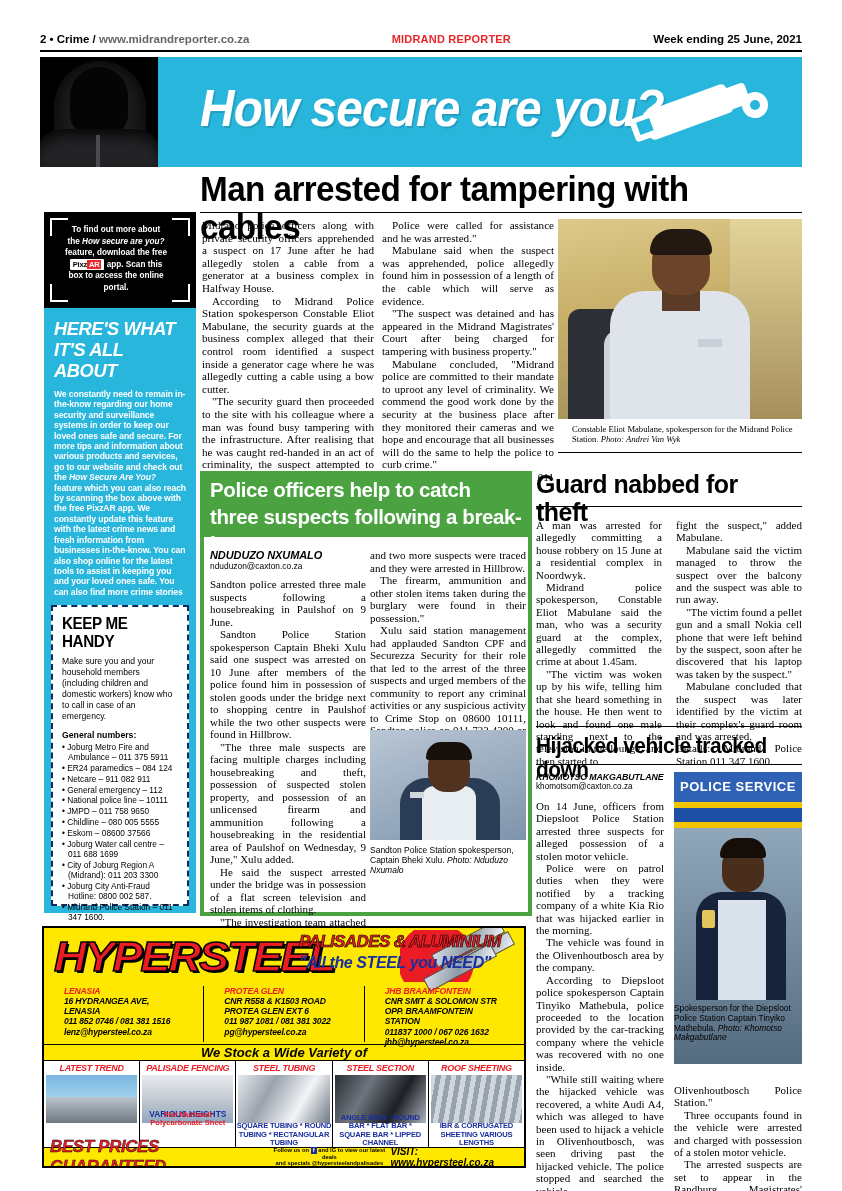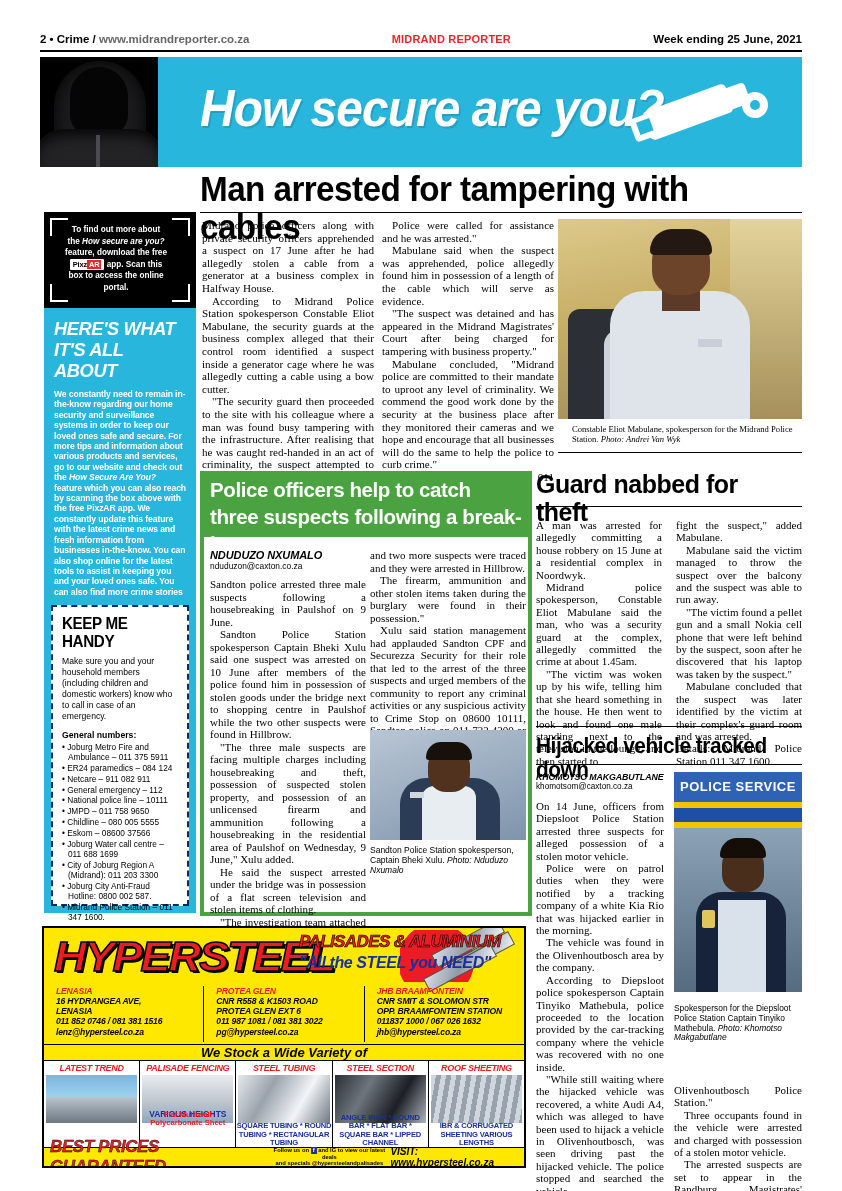--- a/index.html
+++ b/index.html
@@ -250,21 +250,21 @@
   }
   .a4-byline .nm { font-size: 8.8px; font-weight: bold; font-style: italic; letter-spacing: -.1px; }
   .a4-byline .em { font-size: 8.2px; }
   .a4-col { position: absolute; width: 128px; font-size: 11px; line-height: 12.4px; text-align: justify; }
   .a4-col p { margin: 0; text-indent: 10px; }
   .a4-col p.noindent { text-indent: 0; }
   .a4-c1 { left: 536px; top: 800px; }
   .a4-c2 { left: 674px; top: 1084px; }
 
   .photo3 {
-    position: absolute; left: 674px; top: 772px; width: 128px; height: 220px;
+    position: absolute; left: 674px; top: 772px; width: 128px; height: 292px;
     background: linear-gradient(180deg,#9fb6c9 0%, #546b80 100%);
     overflow: hidden;
   }
   .p3-sign {
     position: absolute; left: 0; top: 0; width: 128px; height: 30px;
     background: #2f62b5;
     color: #fff; font-family: "Liberation Sans", sans-serif; font-weight: bold;
     font-size: 13px; line-height: 30px; text-align: center; letter-spacing: .5px;
   }
   .p3-yellow1 { position: absolute; left: 0; top: 30px; width: 128px; height: 6px; background: #f2c400; }
@@ -314,21 +314,21 @@
   }
   .ad-art .bar1, .ad-art .bar2, .ad-art .bar3 {
     position: absolute; background: linear-gradient(135deg,#d8dde4,#8e99a6,#eef1f5);
     border: 1px solid #555; transform: rotate(-28deg);
   }
   .ad-art .bar1 { left: 30px; top: 6px; width: 74px; height: 13px; }
   .ad-art .bar2 { left: 40px; top: 18px; width: 74px; height: 13px; }
   .ad-art .bar3 { left: 22px; top: 30px; width: 74px; height: 13px; }
 
   .ad-branches { position: absolute; left: 0; top: 58px; width: 100%; height: 56px; display: flex; }
-  .ad-branch { flex: 1; padding: 0 12px; border-right: 1.5px solid #000; box-sizing: border-box; }
+  .ad-branch { flex: 1; padding: 0 20px; border-right: 1.5px solid #000; box-sizing: border-box; }
   .ad-branch:last-child { border-right: none; }
   .ad-branch .b-name { font-size: 8.6px; font-weight: bold; font-style: italic; color: #ec1c24; letter-spacing: -.2px; }
   .ad-branch .b-line { font-size: 8.6px; font-weight: bold; font-style: italic; color: #000; line-height: 10.2px; letter-spacing: -.2px; }
 
   .ad-stock {
     position: absolute; left: 0; top: 116px; width: 100%; height: 17px;
     border-top: 1.5px solid #000; border-bottom: 1.5px solid #000; box-sizing: border-box;
     text-align: center; font-size: 13px; font-weight: bold; font-style: italic; line-height: 15px;
   }
   .ad-grid { position: absolute; left: 0; top: 133px; width: 100%; height: 88px; display: flex; }

